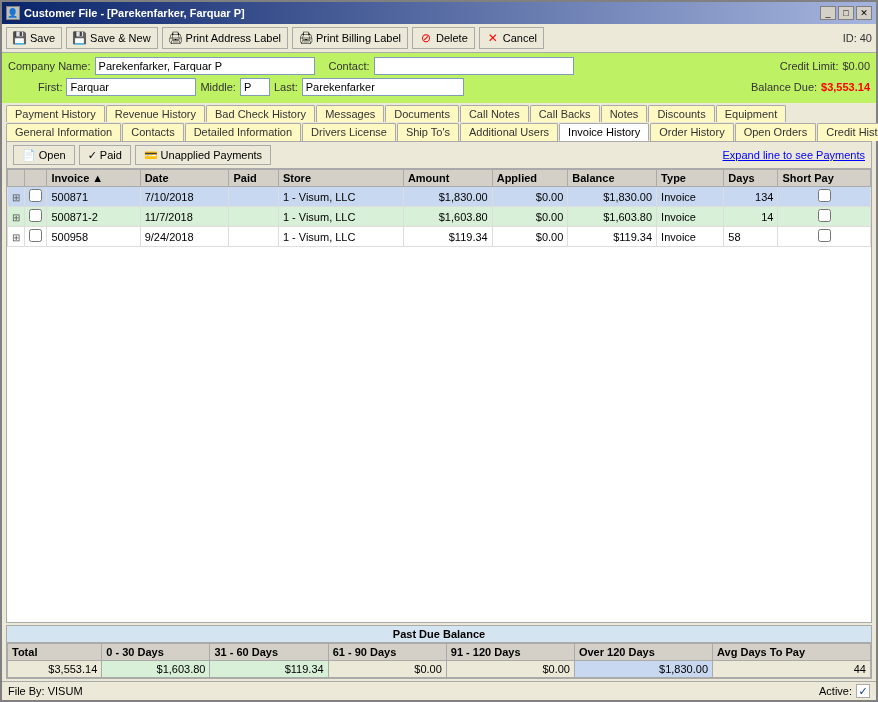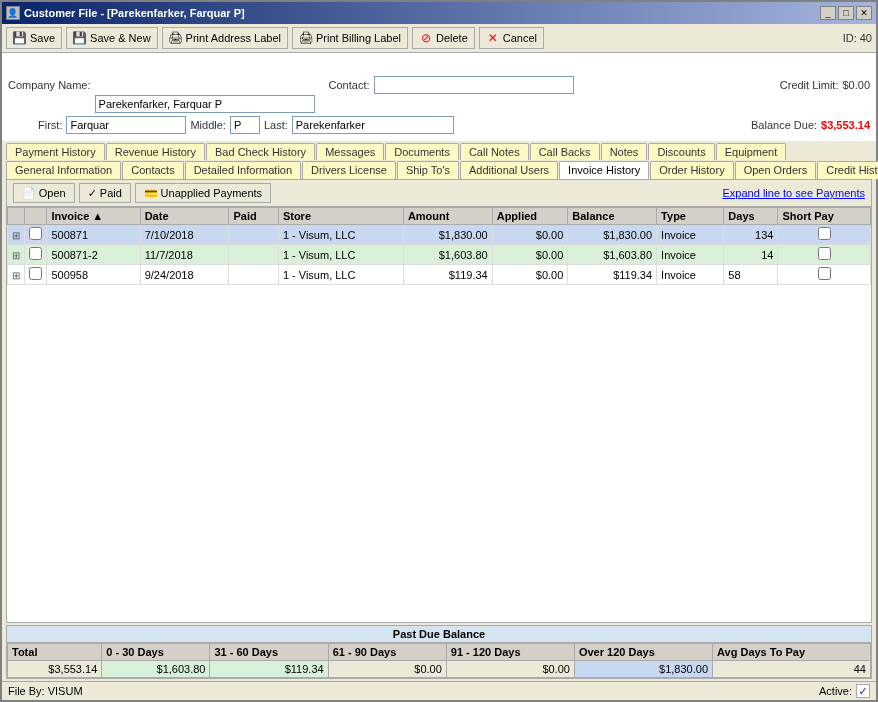--- a/index.html
+++ b/index.html
@@ -41,33 +41,33 @@
       align-items: center;
       gap: 3px;
       height: 22px;
       font-size: 11px;
     }
     .toolbar-icon { width: 14px; height: 14px; display: flex; align-items: center; justify-content: center; font-size: 12px; }
     .id-label { margin-left: auto; font-size: 11px; color: #333; }
 
     .form-area {
       padding: 4px 6px;
-      background: #ffffff;
+      background: #bef264;
       flex-shrink: 0;
     }
     .form-row { display: flex; align-items: center; margin-bottom: 3px; gap: 4px; }
     .form-label { font-size: 11px; color: #333; white-space: nowrap; }
     .form-input {
       border: 1px solid #7f9db9;
       background: white;
       padding: 1px 3px;
       height: 18px;
       font-size: 11px;
     }
-    .form-input-wide { width: 220px; margin-top: 38px; }
+    .form-input-wide { width: 220px; }
     .form-input-contact { width: 200px; }
     .credit-section { margin-left: auto; display: flex; gap: 12px; }
     .credit-row { display: flex; align-items: flex-start; gap: 4px; }
     .credit-value { font-size: 11px; color: #333; }
     .credit-value-due { color: red; font-weight: bold; }
 
     .tabs-row1 {
       display: flex;
       background: #ece9d8;
       padding: 2px 4px 0 4px;
@@ -268,21 +268,21 @@
       <input class="form-input form-input-contact" type="text" style="">
       <div class="credit-section">
         <div class="credit-row">
           <span class="form-label">Credit Limit:</span>
           <span class="credit-value">$0.00</span>
         </div>
       </div>
     </div>
     <div class="form-row">
       <label class="form-label" style="margin-left:30px;">First:</label>
-      <input class="form-input" style="width: 120px;" type="text" value="Farquar">
+      <input class="form-input" style="width: 130px;" type="text" value="Farquar">
       <label class="form-label">Middle:</label>
       <input class="form-input" style="width: 30px;" type="text" value="P">
       <label class="form-label">Last:</label>
       <input class="form-input" style="width: 162px;" type="text" value="Parekenfarker">
       <div style="margin-left:auto; display:flex; align-items:flex-start; gap:4px;">
         <span class="form-label">Balance Due:</span>
         <span class="credit-value credit-value-due">$3,553.14</span>
       </div>
     </div>
   </div>

